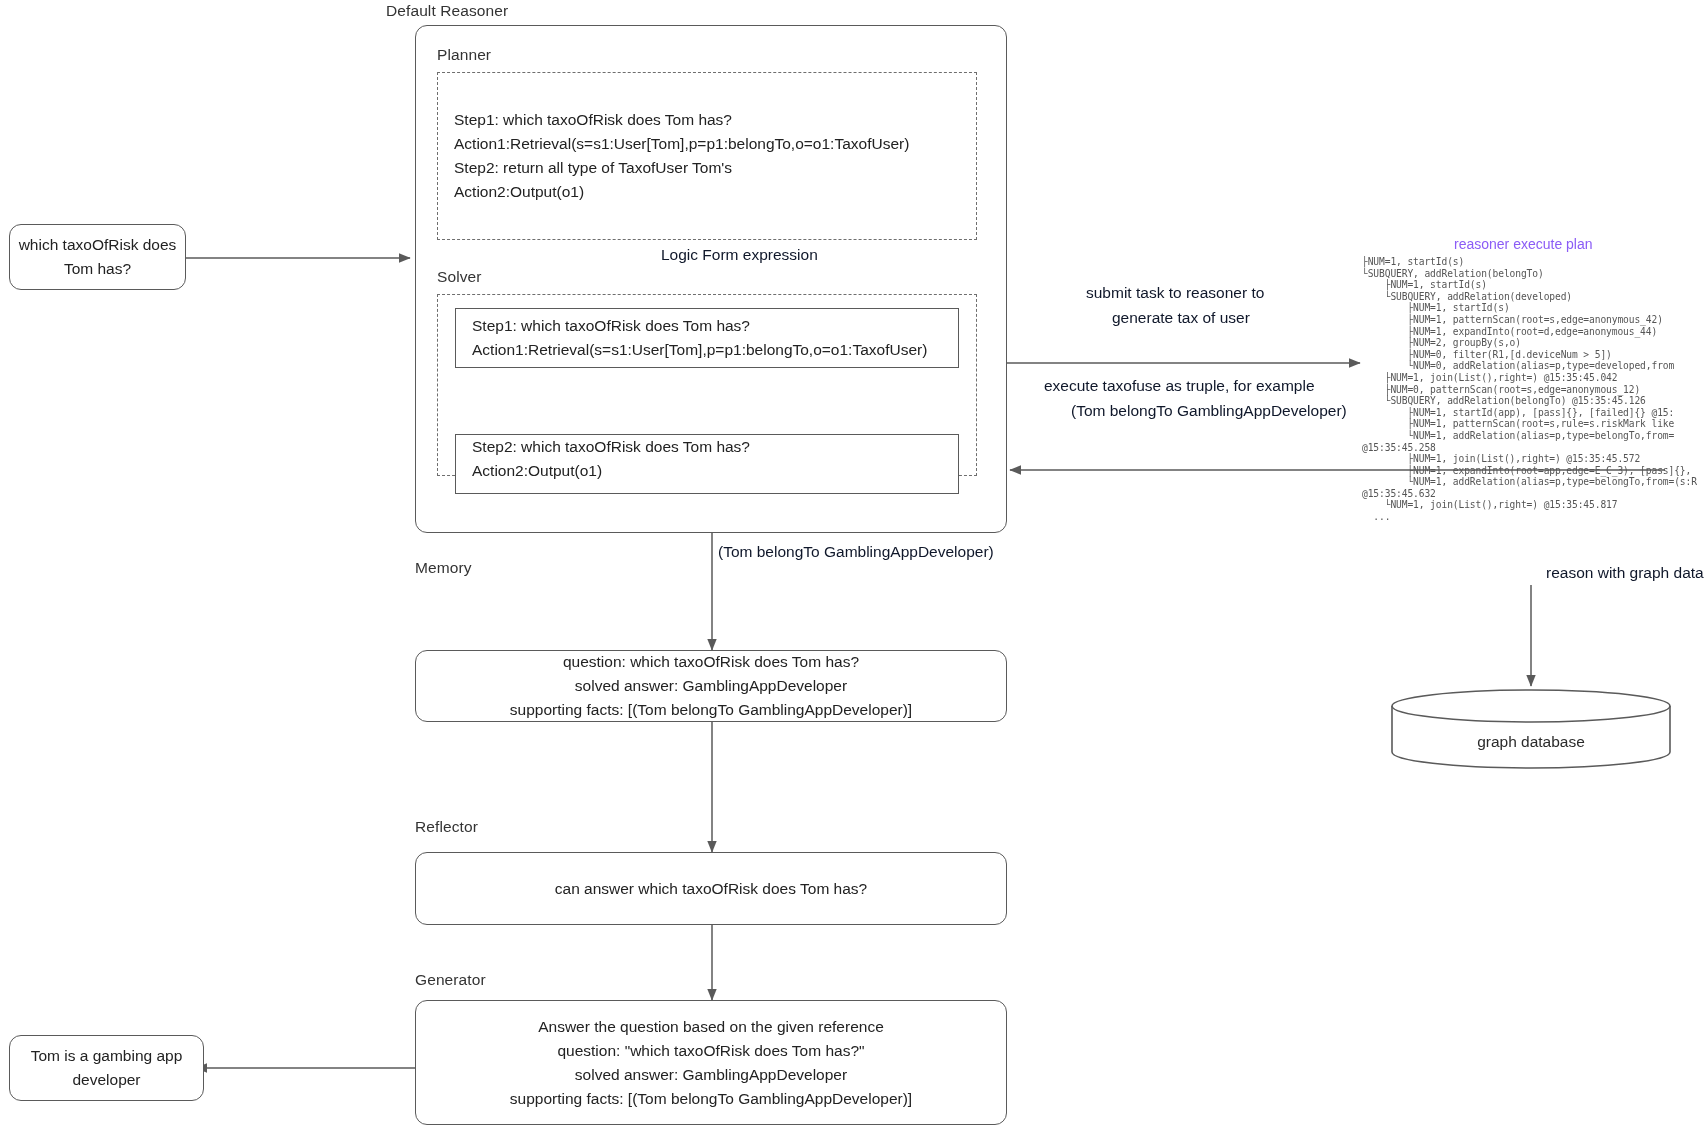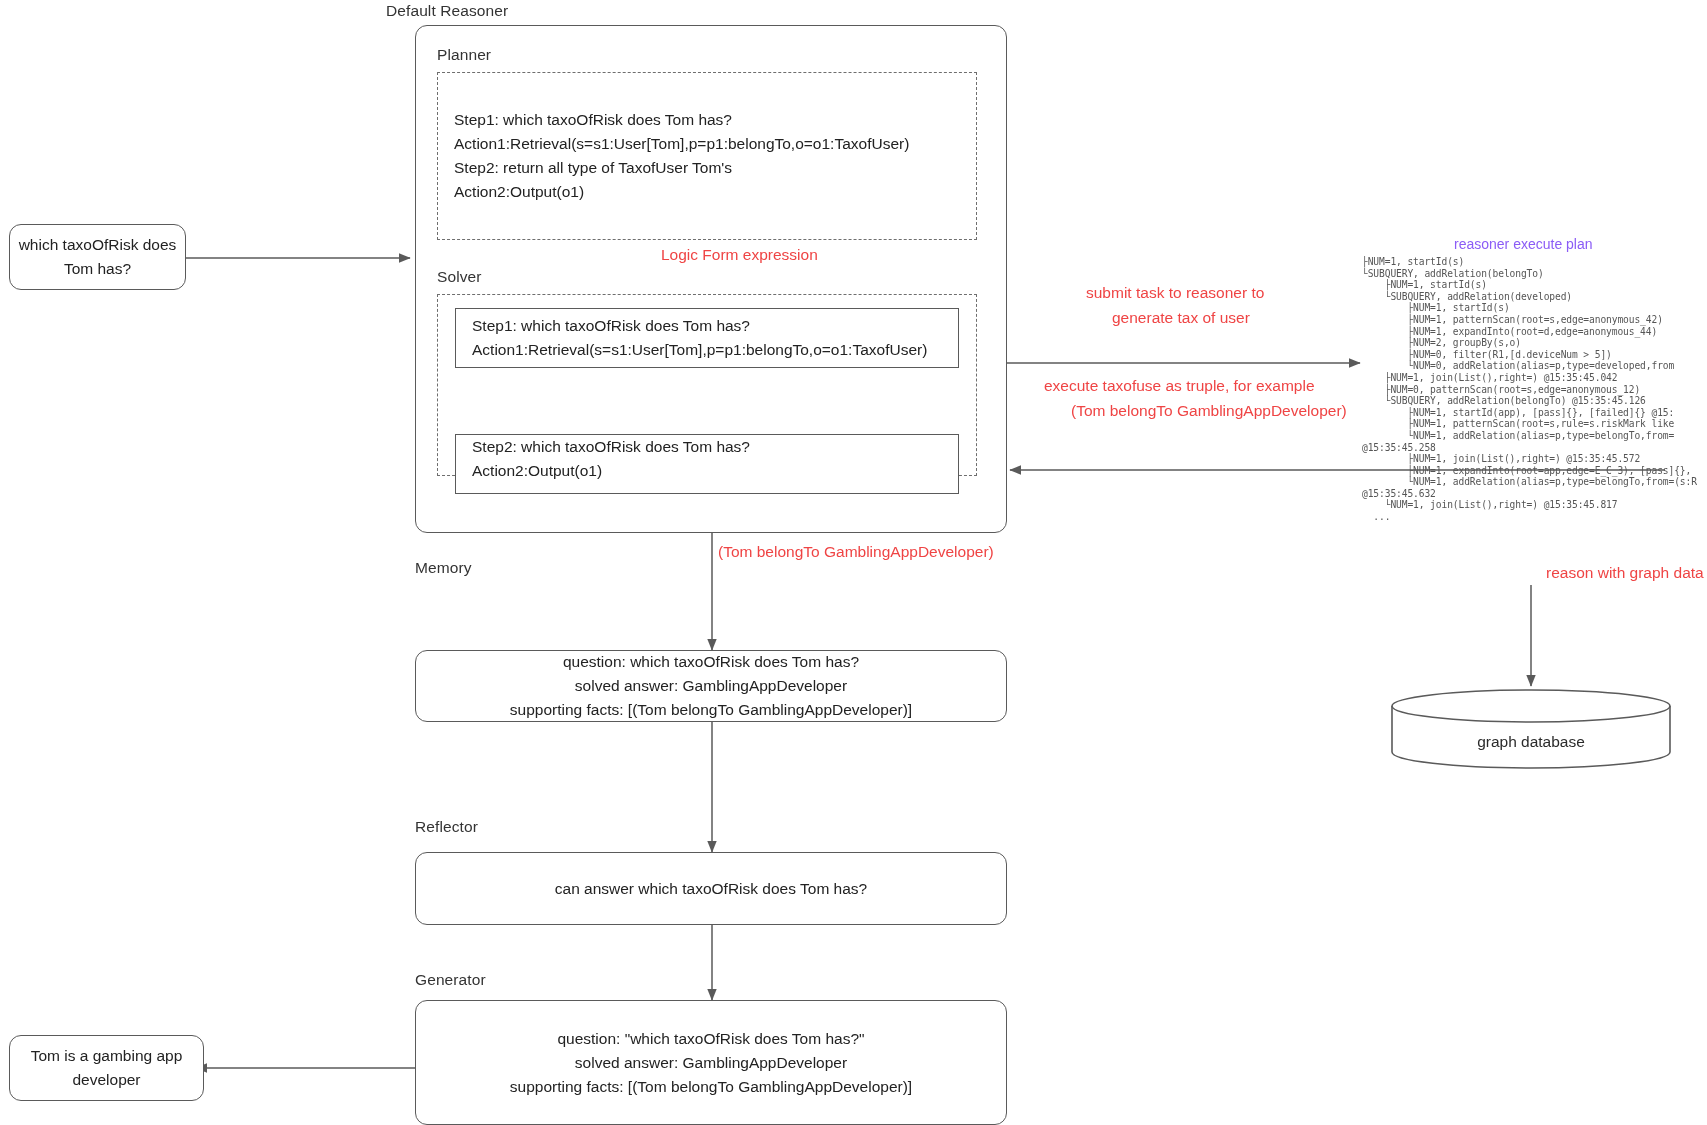--- a/index.html
+++ b/index.html
@@ -43,21 +43,21 @@
   .group-label {
     position: absolute;
     font-size: 15.5px;
     color: #333;
     white-space: nowrap;
     letter-spacing: 0.1px;
   }
   .edge-label {
     position: absolute;
     font-size: 15.5px;
-    color: #ef4444;
+    color: #0f172a;
     white-space: nowrap;
     text-align: center;
   }
   .lines {
     position: absolute;
     left: 0;
     top: 0;
     width: 1707px;
     height: 1125px;
     pointer-events: none;
@@ -231,20 +231,21 @@
 
   <div class="group-label" style="left:415px; top:818px;">Reflector</div>
 
   <div class="node rounded-box ctr-text" style="left:415px; top:852px; width:592px; height:73px;">
     <div class="box-text">can answer which taxoOfRisk does Tom has?</div>
   </div>
 
   <div class="group-label" style="left:415px; top:971px;">Generator</div>
 
   <div class="node rounded-box ctr-text" style="left:415px; top:1000px; width:592px; height:125px;">
+    <div class="box-text">Answer the question based on the given reference</div>
     <div class="box-text">question: "which taxoOfRisk does Tom has?"</div>
     <div class="box-text">solved answer: GamblingAppDeveloper</div>
     <div class="box-text">supporting facts: [(Tom belongTo GamblingAppDeveloper)]</div>
   </div>
 
   <div class="node rounded-box ctr-text" style="left:9px; top:1035px; width:195px; height:66px;">
     <div class="box-text">Tom is a gambing app</div>
     <div class="box-text">developer</div>
   </div>
 

